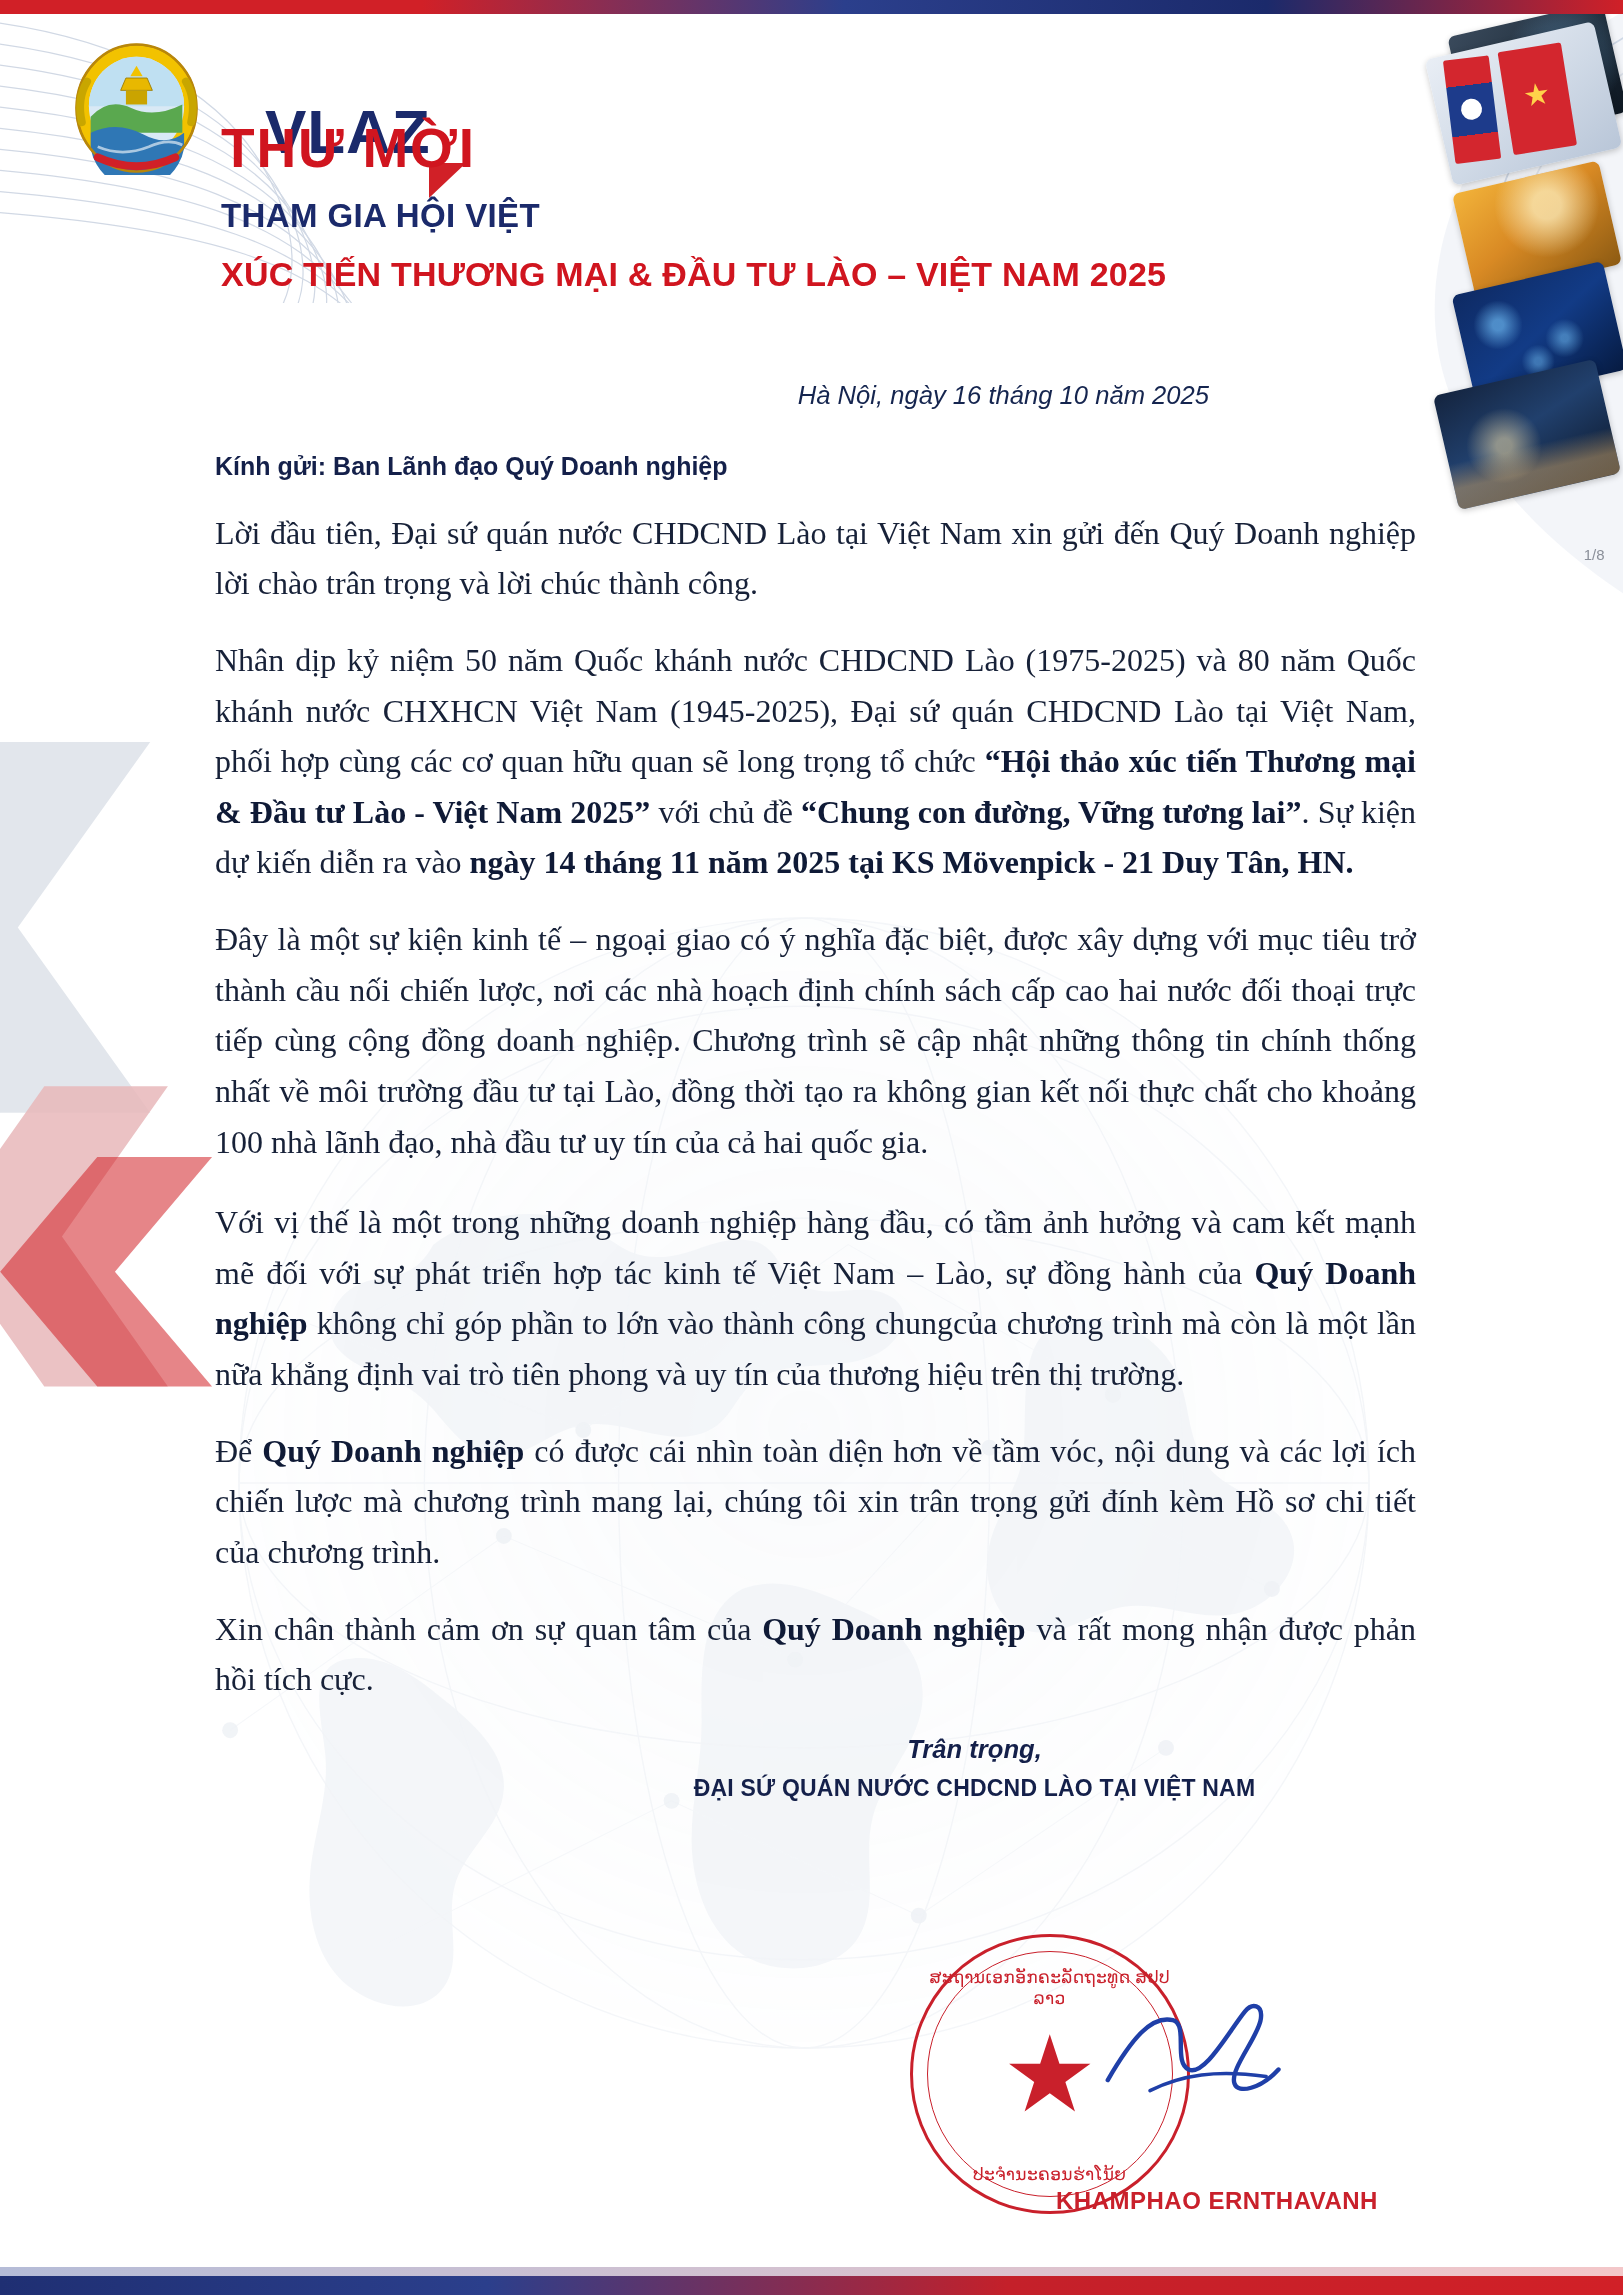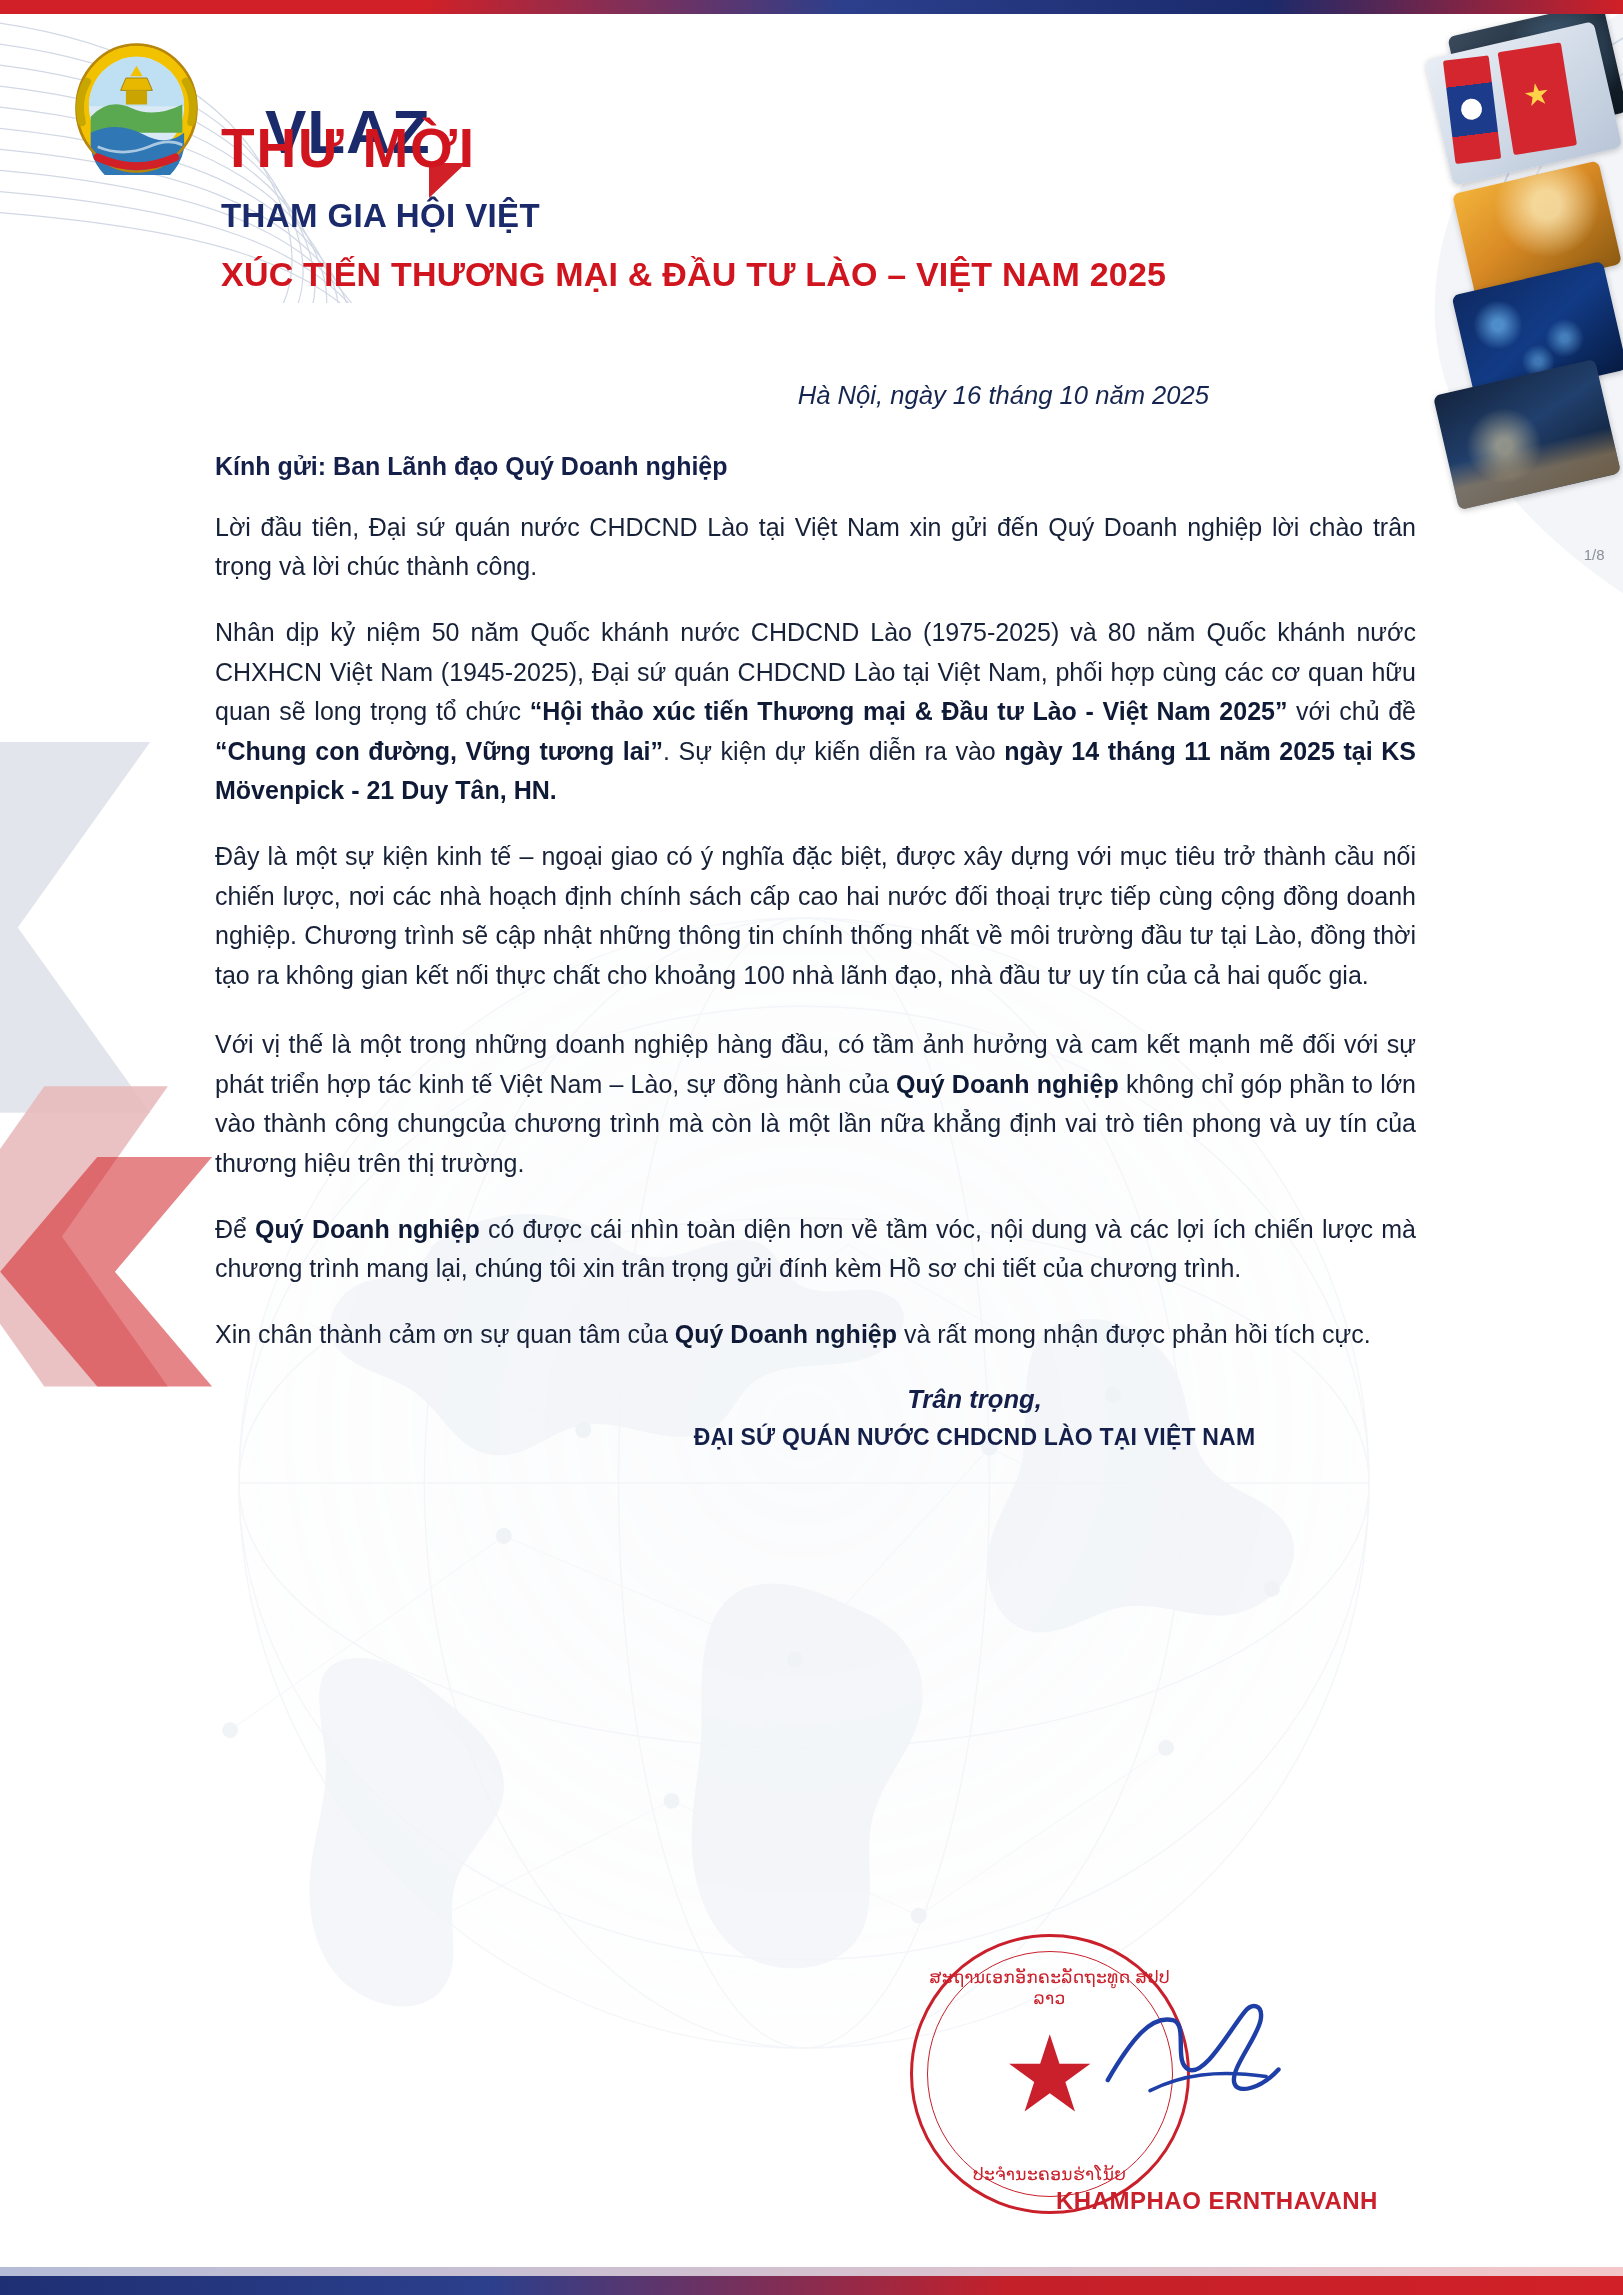--- a/index.html
+++ b/index.html
@@ -262,25 +262,26 @@
     top: 452px;
     z-index: 12;
   }
   .salutation {
     font-size: 25px;
     font-weight: 700;
     color: #14204a;
     margin-bottom: 26.5px;
   }
   .para {
-    font-size: 25px;
+    font-size: 32px;
     line-height: 1.58;
     color: #172138;
     text-align: justify;
     margin: 0 0 26.5px 0;
+    font-family: Liberation Serif, serif;
   }
   .para.tight { margin-bottom: 30px; }
   .para b { font-weight: 700; color: #0f1a36; }
 
   .closing {
     margin-top: 30px;
     text-align: center;
     padding-left: 318px;
   }
   .closing .regards {

